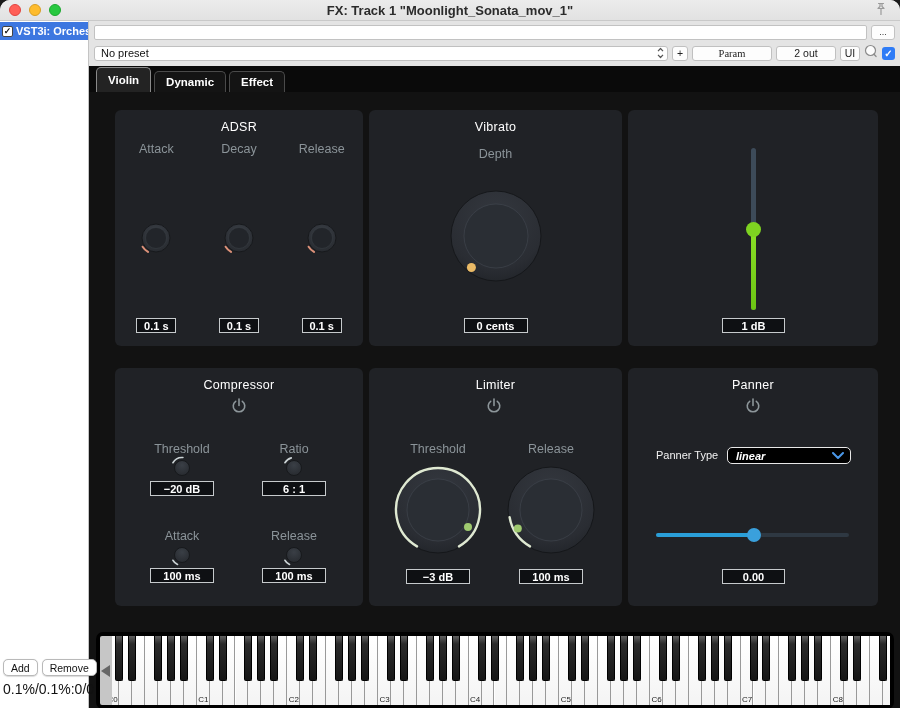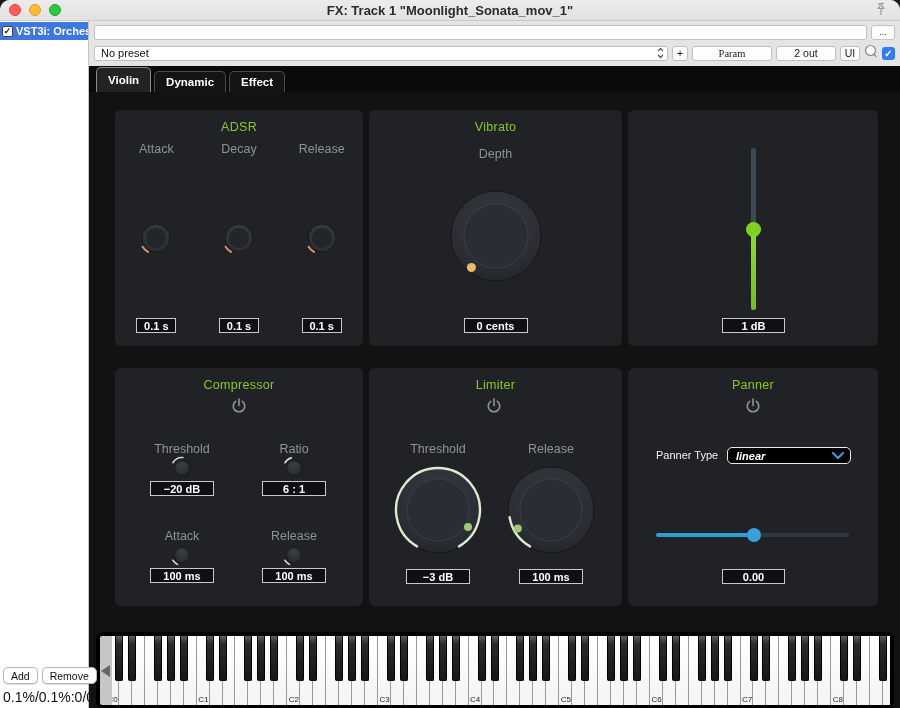--- a/index.html
+++ b/index.html
@@ -14,21 +14,21 @@
   .light.yellow{background:#febc2e;border:0.5px solid #d89e24;}
   .light.green{background:#28c840;border:0.5px solid #1ca82f;}
   .win-title{position:absolute;left:0;right:0;text-align:center;font-size:13px;font-weight:700;color:#2b2b2b;}
   .pin{position:absolute;right:12px;top:2px;}
 
   
   .win-body{display:flex;height:687px;}
   .sidebar{width:89px;background:#ffffff;border-right:1px solid #c4c4c4;position:relative;flex:none;}
   .plugin-row{margin-top:1px;height:18px;background:#3d77e0;color:#fff;display:flex;align-items:center;gap:3px;padding:0 2px;font-size:11px;font-weight:700;white-space:nowrap;overflow:hidden;}
   .cb-small{width:11px;height:11px;background:#fff;border:1px solid #444;border-radius:2px;color:#111;font-size:9px;line-height:9px;text-align:center;flex:none;}
-  .sidebar-bottom{position:absolute;bottom:0;left:0;right:0;padding:4px 3px 3px 3px;}
+  .sidebar-bottom{position:absolute;bottom:8px;left:0;right:0;padding:4px 3px 3px 3px;}
   .side-btns{display:flex;gap:4px;}
   .mac-btn{background:#fff;border:1px solid #b9b9b9;border-radius:5px;font-size:10.5px;color:#111;height:17px;display:flex;align-items:center;justify-content:center;padding:0 7px;box-shadow:0 0.5px 1px rgba(0,0,0,.15);}
   .side-status{font-size:14px;color:#111;margin-top:5px;}
 
   .main{flex:1;display:flex;flex-direction:column;background:#e4e4e4;min-width:0;}
   .name-row{display:flex;gap:4px;padding:4px 5px 0 5px;align-items:center;}
   .name-field{flex:1;height:15px;background:#fff;border:1px solid #c2c2c2;border-radius:2px;}
   .more-btn{width:24px;height:15px;background:#fdfdfd;border:1px solid #c2c2c2;border-radius:3px;font-size:9px;color:#333;text-align:center;line-height:12px;}
   .preset-row{display:flex;gap:4px;padding:4px 5px 4px 5px;align-items:center;}
   .combo{flex:1;height:15px;background:#fff;border:1px solid #c0c0c0;border-radius:3px;display:flex;align-items:center;font-size:11px;color:#111;padding:0 3px 0 6px;}
@@ -39,21 +39,21 @@
 
   
   .tabbar{background:#0a0a0a;height:26px;display:flex;align-items:flex-end;gap:3px;padding-left:7px;}
   .tab{border:1px solid #4a4a4a;border-bottom:none;border-radius:5px 5px 0 0;background:#141414;color:#fff;font-size:11.5px;font-weight:600;padding:0 11px;height:21px;display:flex;align-items:center;}
   .tab.active{background:#232323;border-color:#8a8a8a;height:25px;}
 
   
   .plugin{flex:1;background:#121212;padding-top:18px;overflow:hidden;}
   .grid{margin:0 22px 0 26px;display:grid;grid-template-columns:248px 253px 250px;grid-template-rows:236px 238px;gap:22px 6px;}
   .card{background:#202226;border-radius:6px;position:relative;color:#8b9499;}
-  .card-title{text-align:center;padding-top:10px;font-size:12.5px;color:#84cc16;letter-spacing:.3px;}
+  .card-title{text-align:center;padding-top:10px;font-size:12.5px;color:#ffffff;letter-spacing:.3px;}
   .plabel{font-size:12.5px;color:#8b9499;text-align:center;height:14px;line-height:14px;}
   .vbox{background:#0e1013;border:1px solid #c6cacc;color:#fff;font-weight:700;font-size:11px;height:15px;line-height:14px;text-align:center;}
 
   .adsr-cols{display:flex;margin-top:8px;}
   .adsr-col{flex:1;display:flex;flex-direction:column;align-items:center;}
   .adsr-col .plabel{margin-top:0;}
   .adsr-col svg{margin-top:62px;}
   .adsr-col .vbox{margin-top:60px;width:40px;}
 
   .vib-cols{display:flex;margin-top:13px;}

